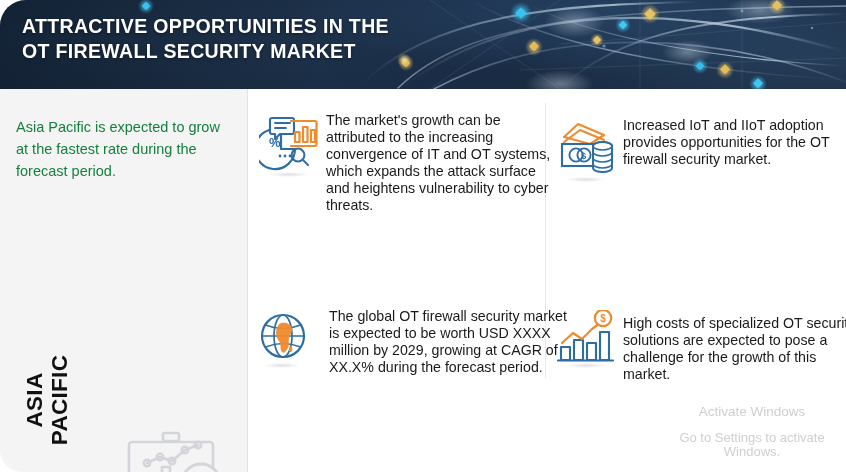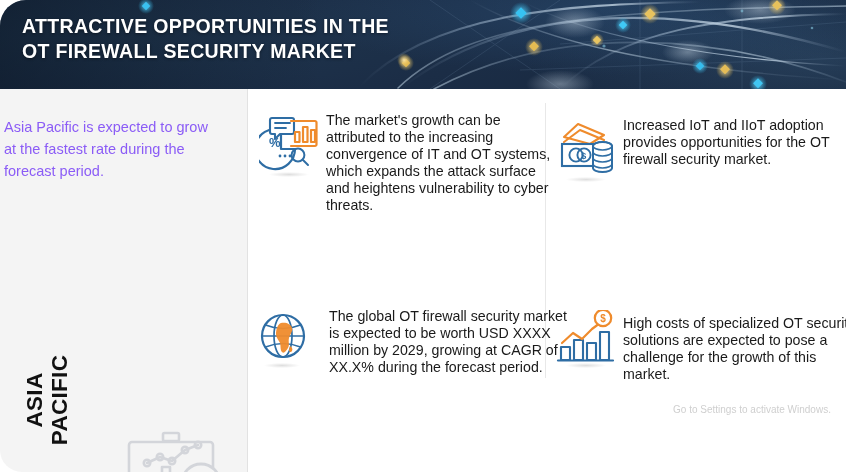--- a/index.html
+++ b/index.html
@@ -39,22 +39,22 @@
     z-index:5;
   }
 
   
   .leftpanel{
     position:absolute;left:0;top:89px;width:247px;height:383px;
     background:#f4f4f4;
     border-bottom-left-radius:22px;
   }
   .left-text{
-    position:absolute;left:4px;top:27px;width:214px;
-    font-size:14.5px;line-height:22px;color:#8b5cf6;
+    position:absolute;left:16px;top:27px;width:214px;
+    font-size:14.5px;line-height:22px;color:#15803d;
   }
   .asia-label{
     position:absolute;left:-18px;top:286px;
     width:130px;
     transform:rotate(-90deg);
     transform-origin:center center;
     font-size:22.5px;font-weight:bold;line-height:25px;
     color:#111111;letter-spacing:.3px;
     white-space:pre-line;
     text-align:center;
@@ -87,21 +87,21 @@
   #card-4{left:556px;top:310px;}
   #card-4 .txt{left:67px;top:5px;width:238px;}
 
   
   .watermark{
     position:absolute;left:664px;top:403px;width:176px;
     text-align:center;color:#cfcfcf;
     pointer-events:none;
   }
   .wm1{font-size:13.5px;line-height:17px;}
-  .wm2{font-size:10px;line-height:14px;}
+  .wm2{font-size:13px;line-height:14px;margin-top:11px;}
 </style>
 </head>
 <body>
 
 <div class="page">
 
   <div class="header">
     <div class="hdr-wash"></div>
     <svg class="hdr-svg" width="846" height="89" viewBox="0 0 846 89">
       <defs>
@@ -331,16 +331,17 @@
         <polyline points="6,33 17,23 26,29 36,19 44,13"></polyline>
       </g>
 
       <circle cx="47" cy="8" r="8.2" fill="#ffffff" stroke="#ef8b2c" stroke-width="2.2"></circle>
       <text x="47" y="12" text-anchor="middle" fill="#ef8b2c" font-family="'Liberation Sans',sans-serif" font-size="10" font-weight="bold">$</text>
     </svg>
     <div class="txt">High costs of specialized OT security solutions are expected to pose a challenge for the growth of this market.</div>
   </div>
 
   <div class="watermark">
+    <div class="wm1">Activate Windows</div>
     <div class="wm2">Go to Settings to activate Windows.</div>
   </div>
 
 </div>
 
 </body></html>

